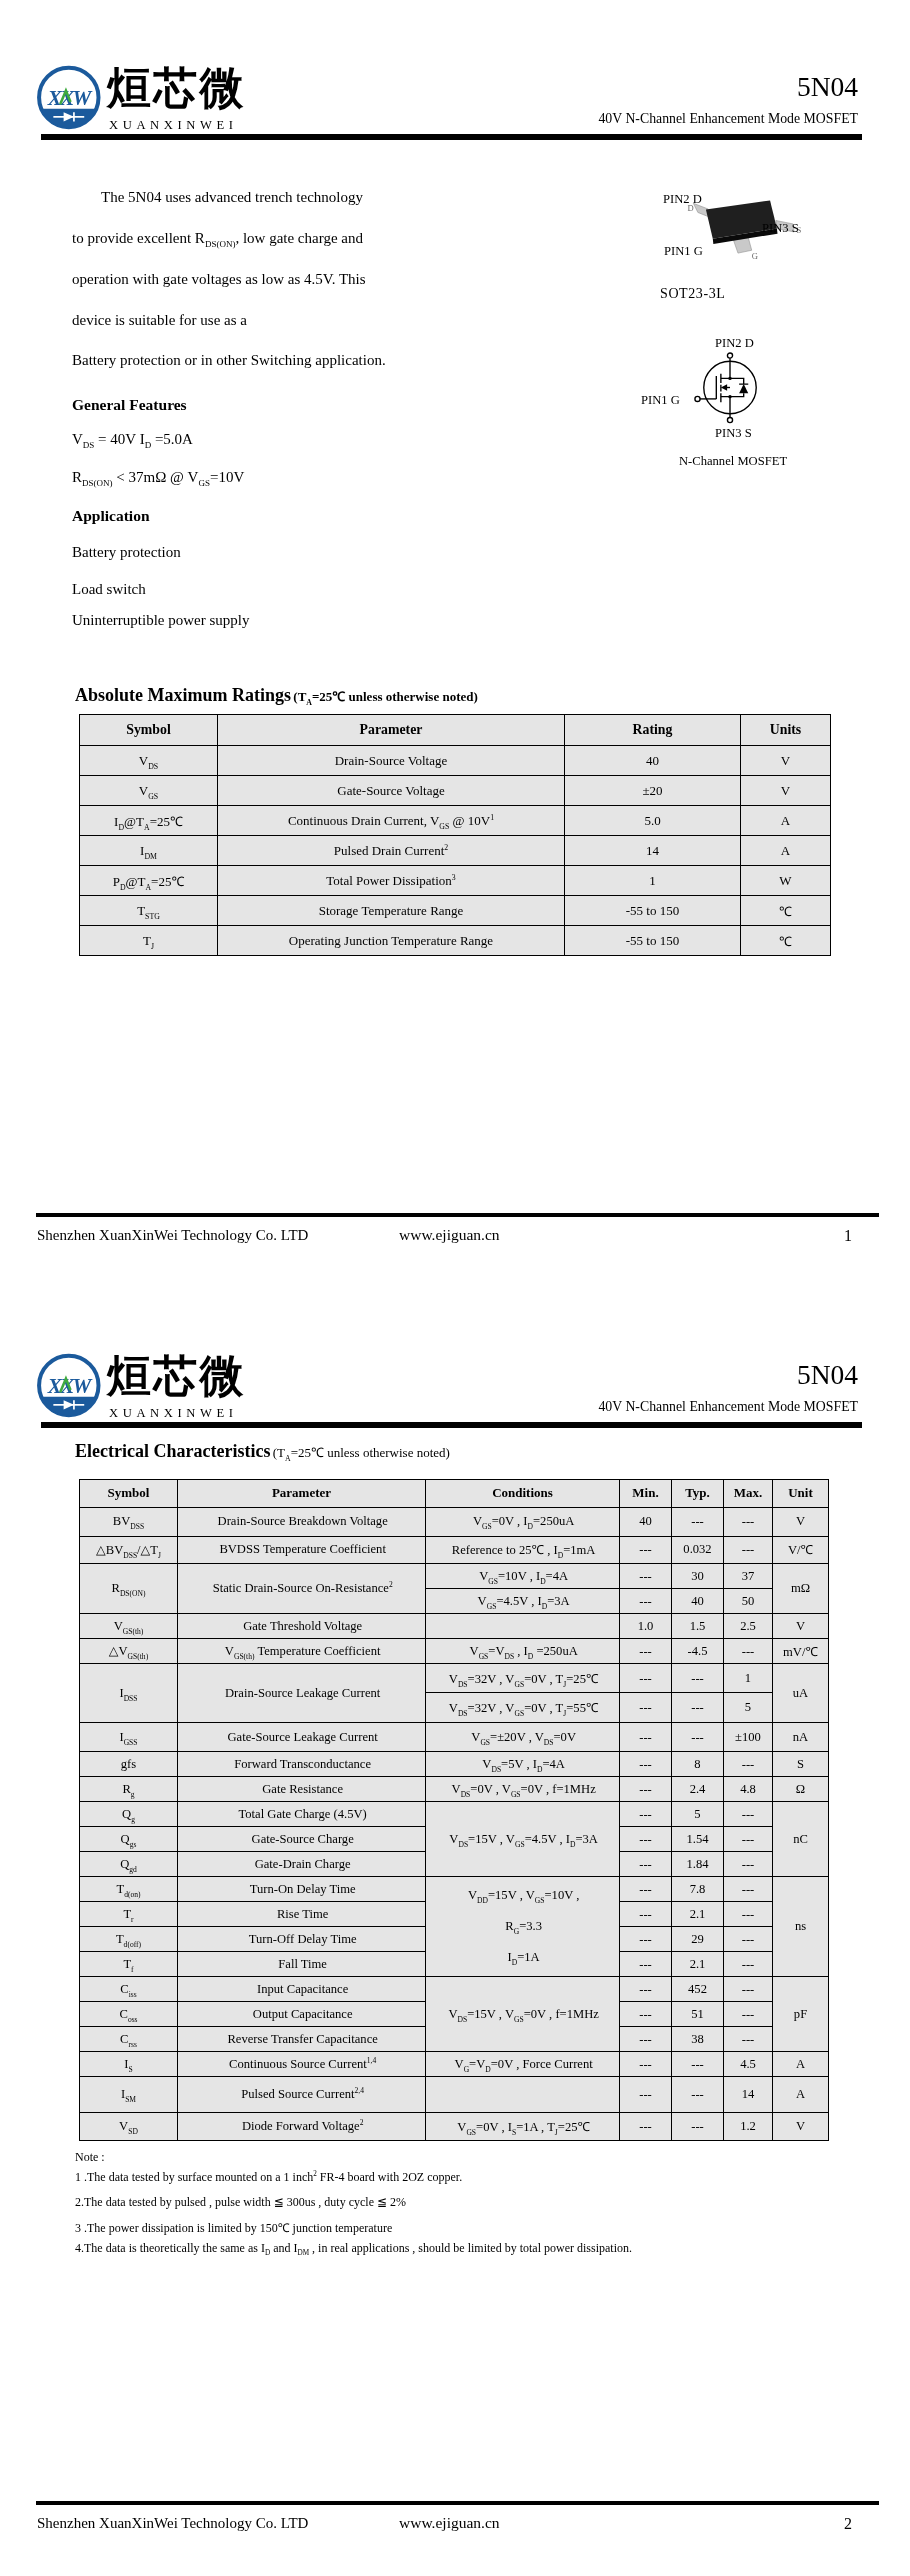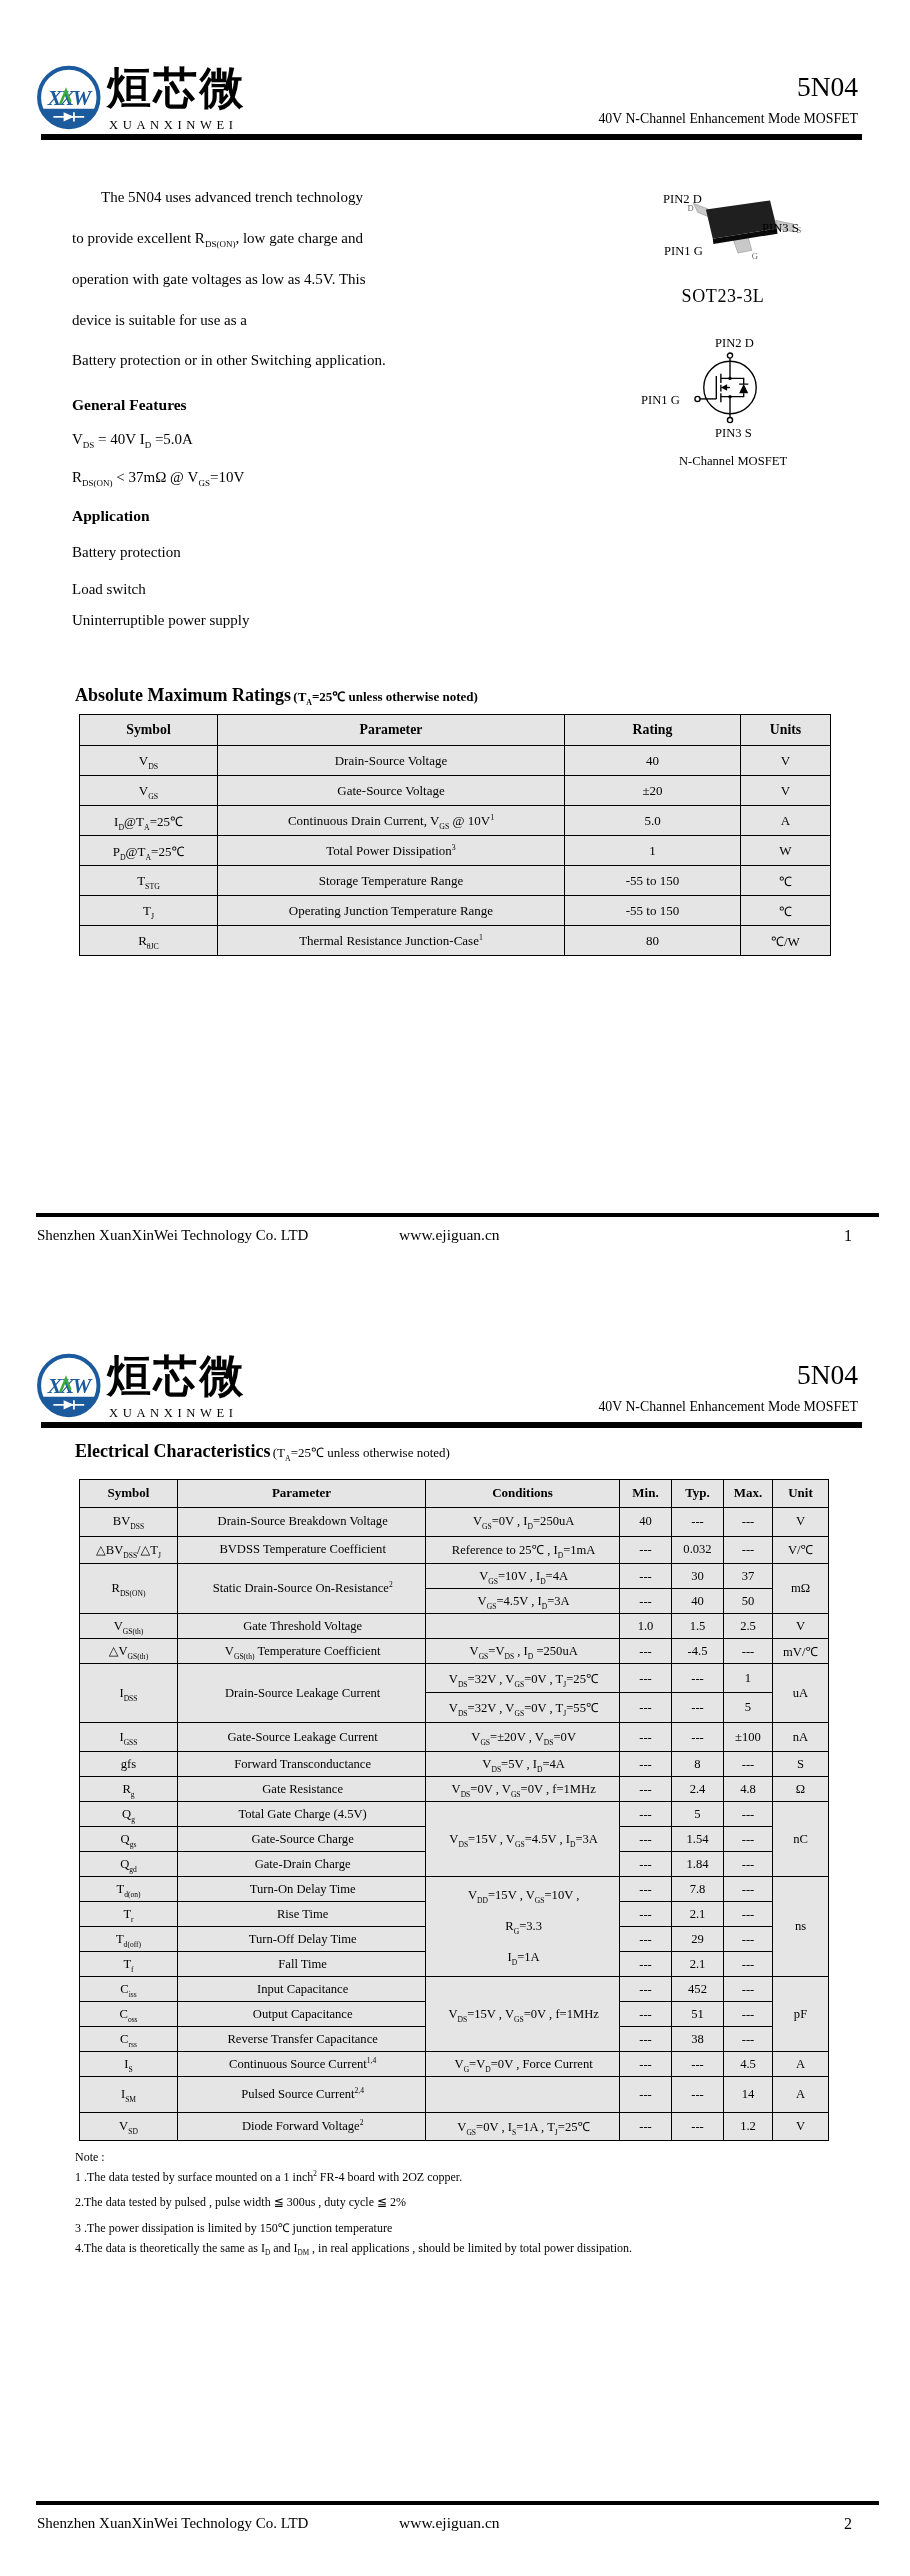--- a/index.html
+++ b/index.html
@@ -16,21 +16,21 @@
   .brand-en{font-size:12.6px;letter-spacing:4.6px;font-weight:500}
   .doc-title{font-size:27.5px;font-weight:400;text-align:right}
   .doc-subtitle{font-size:13.8px;font-weight:400;text-align:right}
   .rule{background:#000}
 
   
   .body-line{font-size:15px;white-space:nowrap}
   .indent{padding-left:29px}
   .sec-title{font-size:15.5px;font-weight:700}
   .pkg-label{font-size:12.6px;white-space:nowrap}
-  .pkg-name{font-size:18px;text-align:center;letter-spacing:0.6px}
+  .pkg-name{font-size:14px;letter-spacing:0.6px}
   .fig-caption{font-size:12.6px}
 
   
   .h1{font-size:18px;font-weight:700}
   .h1note-b{font-size:13px;font-weight:700}
   .h1note{font-size:13px;font-weight:400}
 
   
   table.sheet{border-collapse:collapse;table-layout:fixed;border:1.7px solid #000;background:#e5e5e5}
   .sheet th,.sheet td{border:1.1px solid #000;text-align:center;vertical-align:middle;
@@ -163,42 +163,42 @@
             <td>±20</td>
             <td>V</td>
           </tr>
       <tr>
             <td>I<sub>D</sub>@T<sub>A</sub>=25℃</td>
             <td>Continuous Drain Current, V<sub>GS</sub> @ 10V<sup>1</sup></td>
             <td>5.0</td>
             <td>A</td>
           </tr>
       <tr>
+            <td>I<sub>DM</sub></td>
+            <td>Pulsed Drain Current<sup>2</sup></td>
+            <td>14</td>
+            <td>A</td>
+          </tr>
+      <tr>
             <td>P<sub>D</sub>@T<sub>A</sub>=25℃</td>
             <td>Total Power Dissipation<sup>3</sup></td>
             <td>1</td>
             <td>W</td>
           </tr>
       <tr>
             <td>T<sub>STG</sub></td>
             <td>Storage Temperature Range</td>
             <td>-55 to 150</td>
             <td>℃</td>
           </tr>
       <tr>
             <td>T<sub>J</sub></td>
             <td>Operating Junction Temperature Range</td>
             <td>-55 to 150</td>
             <td>℃</td>
-          </tr>
-      <tr>
-            <td>R<sub>θJC</sub></td>
-            <td>Thermal Resistance Junction-Case<sup>1</sup></td>
-            <td>80</td>
-            <td>℃/W</td>
           </tr>
     </tbody>
       </table>
 
     <div class="abs rule" style="left:36px;top:1213px;width:843px;height:4px"></div>
     <div class="abs footer-text" style="left:37px;top:1227px">Shenzhen XuanXinWei Technology Co. LTD</div>
     <div class="abs footer-text footer-site" style="left:399px;top:1226px">www.ejiguan.cn</div>
     <div class="abs footer-page" style="left:835px;top:1227px">1</div>
   </div>
 

